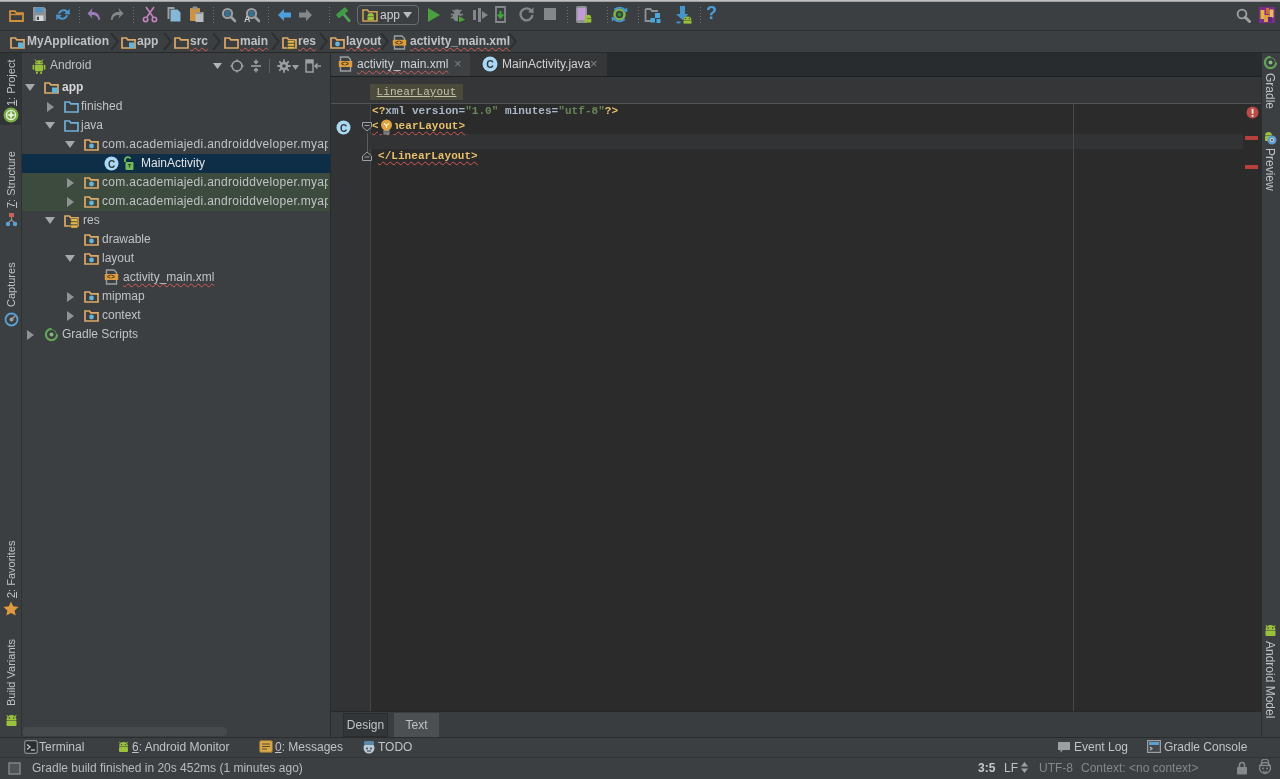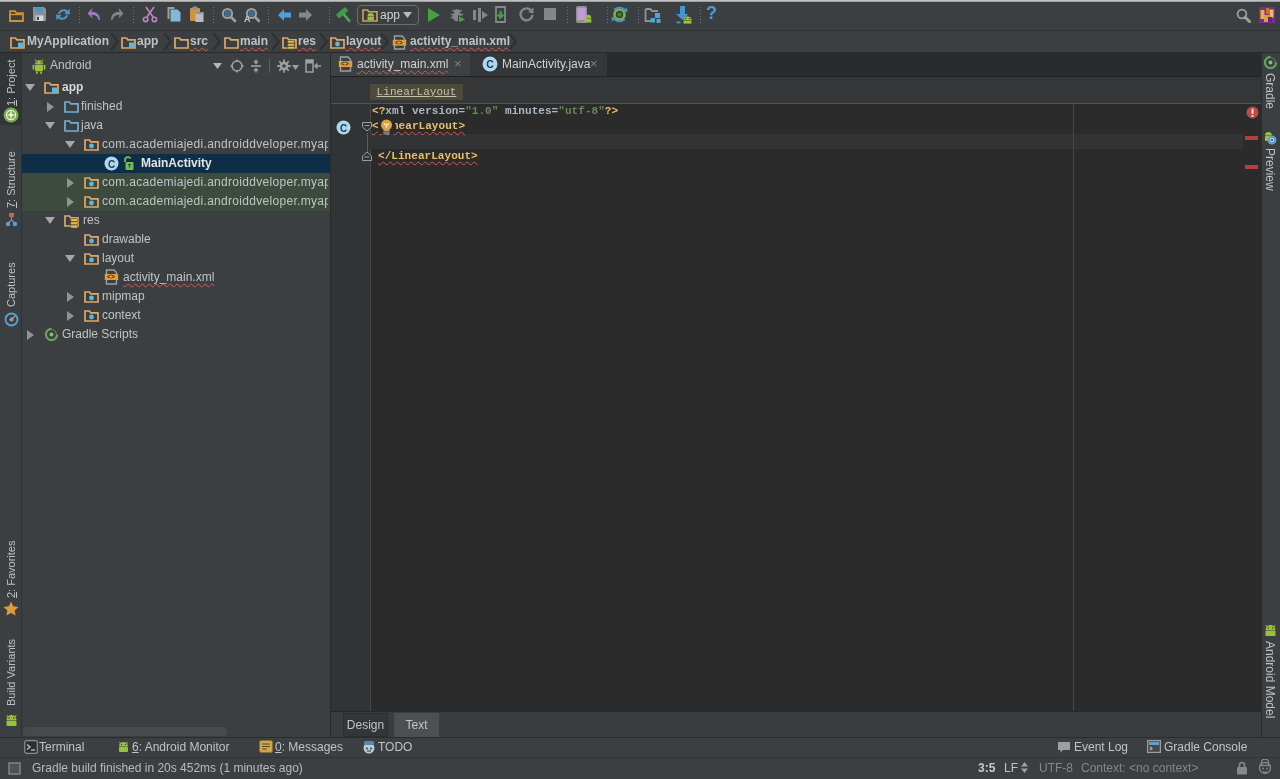--- a/index.html
+++ b/index.html
@@ -361,21 +361,21 @@
 <div class="ab treetxt" style="left:102px;top:135px;height:19px;line-height:19px;width:226px;overflow:hidden;white-space:nowrap;letter-spacing:0.3px;">com.academiajedi.androiddveloper.myapplication</div>
 <svg class="ab" style="left:104px;top:156px;" width="15" height="15">
     <circle cx="7.5" cy="7.5" r="7" fill="#a9d9f4"></circle>
     <text x="4" y="11.5" font-size="10" font-weight="bold" fill="#33393d" font-family="Liberation Sans">C</text>
   </svg>
 <svg class="ab" style="left:122px;top:156px;" width="14" height="15">
     <path d="M3 6 V4 a3 3 0 0 1 5.6-1.4" fill="none" stroke="#72ba57" stroke-width="1.8"></path>
     <rect x="3.5" y="6" width="8" height="8" rx="1" fill="#72ba57"></rect>
     <path d="M7.5 8.5 v3 M6 8.5 h3" stroke="#2e4a28" stroke-width="1.2"></path>
   </svg>
-<div class="ab treetxt" style="left:141px;top:154px;height:31px;line-height:19px;color:#e2e5e7;font-weight:bold;">MainActivity</div>
+<div class="ab treetxt" style="left:141px;top:154px;height:31px;line-height:19px;color:#e2e5e7;">MainActivity</div>
 <svg class="ab" style="left:67px;top:178px;" width="7" height="10">
     <path d="M0 0 L7 5 L0 10 z" fill="#8f9396"></path>
   </svg>
 <svg class="ab" style="left:84px;top:176px;" width="15" height="13">
     <path d="M1 2 h4.5 l1.3 1.8 H14 V12 H1 Z" fill="none" stroke="#dda968" stroke-width="1.7"></path>
     <circle cx="7.5" cy="8" r="2.4" fill="#64b3d8"></circle>
   </svg>
 <div class="ab treetxt" style="left:102px;top:173px;height:19px;line-height:19px;width:226px;overflow:hidden;white-space:nowrap;letter-spacing:0.3px;">com.academiajedi.androiddveloper.myapplication</div>
 <svg class="ab" style="left:67px;top:197px;" width="7" height="10">
     <path d="M0 0 L7 5 L0 10 z" fill="#8f9396"></path>

